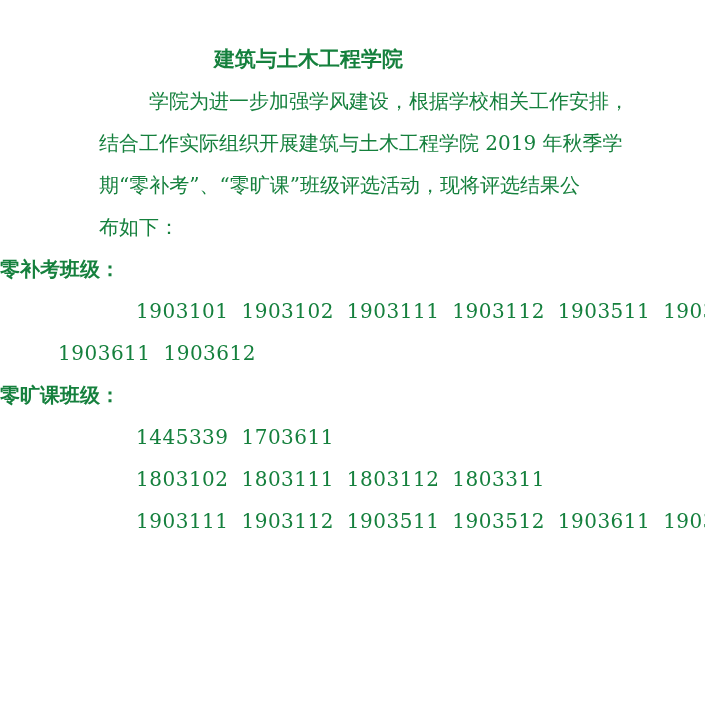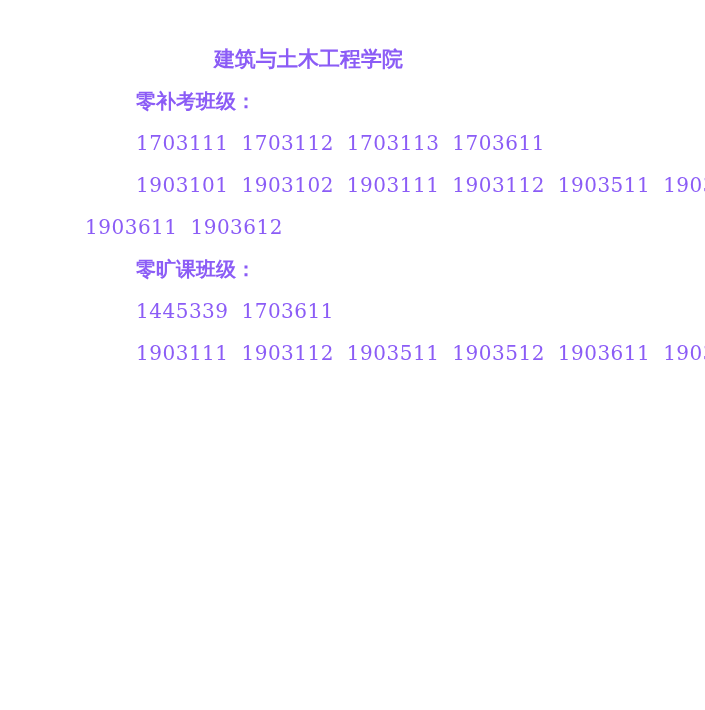--- a/index.html
+++ b/index.html
@@ -7,21 +7,21 @@
     padding: 0;
     background: #ffffff;
   }
   .doc {
     position: relative;
     width: 705px;
     height: 710px;
     box-sizing: border-box;
     padding-top: 38px;
     background: #ffffff;
-    color: #8b5cf6;
+    color: #15803d;
     font-family: "DejaVu Serif", "Liberation Serif", serif;
     font-size: 20px;
     overflow: hidden;
   }
   .tline {
     height: 42px;
     line-height: 42px;
     white-space: nowrap;
   }
   .header-wrap {
@@ -32,48 +32,53 @@
     font-weight: bold;
     font-size: 21px;
   }
   .para .tline {
     margin-left: 99px;
   }
   .para .tline.first {
     text-indent: 50px;
   }
   .section .heading {
-    margin-left: 136px;
     font-weight: bold;
   }
   .section .nums {
     margin-left: 136px;
     word-spacing: 6px;
     letter-spacing: 0.5px;
   }
   .section .nums.flush {
-    margin-left: 85px;
+    margin-left: 58px;
   }
 </style>
 </head>
 <body>
 
 <div class="doc">
 
   <div class="header-wrap">
     <div class="tline title">建筑与土木工程学院</div>
   </div>
 
+  <div class="para">
+    <div class="tline first">学院为进一步加强学风建设，根据学校相关工作安排，</div>
+    <div class="tline">结合工作实际组织开展建筑与土木工程学院 2019 年秋季学</div>
+    <div class="tline">期“零补考”、“零旷课”班级评选活动，现将评选结果公</div>
+    <div class="tline">布如下：</div>
+  </div>
 
   <div class="section">
     <div class="tline heading">零补考班级：</div>
-    <div class="tline nums">1703111 1703112 1703113 1703611</div>
     <div class="tline nums">1903101 1903102 1903111 1903112 1903511 1903512</div>
     <div class="tline nums flush">1903611 1903612</div>
   </div>
 
   <div class="section">
     <div class="tline heading">零旷课班级：</div>
     <div class="tline nums">1445339 1703611</div>
+    <div class="tline nums">1803102 1803111 1803112 1803311</div>
     <div class="tline nums">1903111 1903112 1903511 1903512 1903611 1903612</div>
   </div>
 
 </div>
 
 </body></html>

